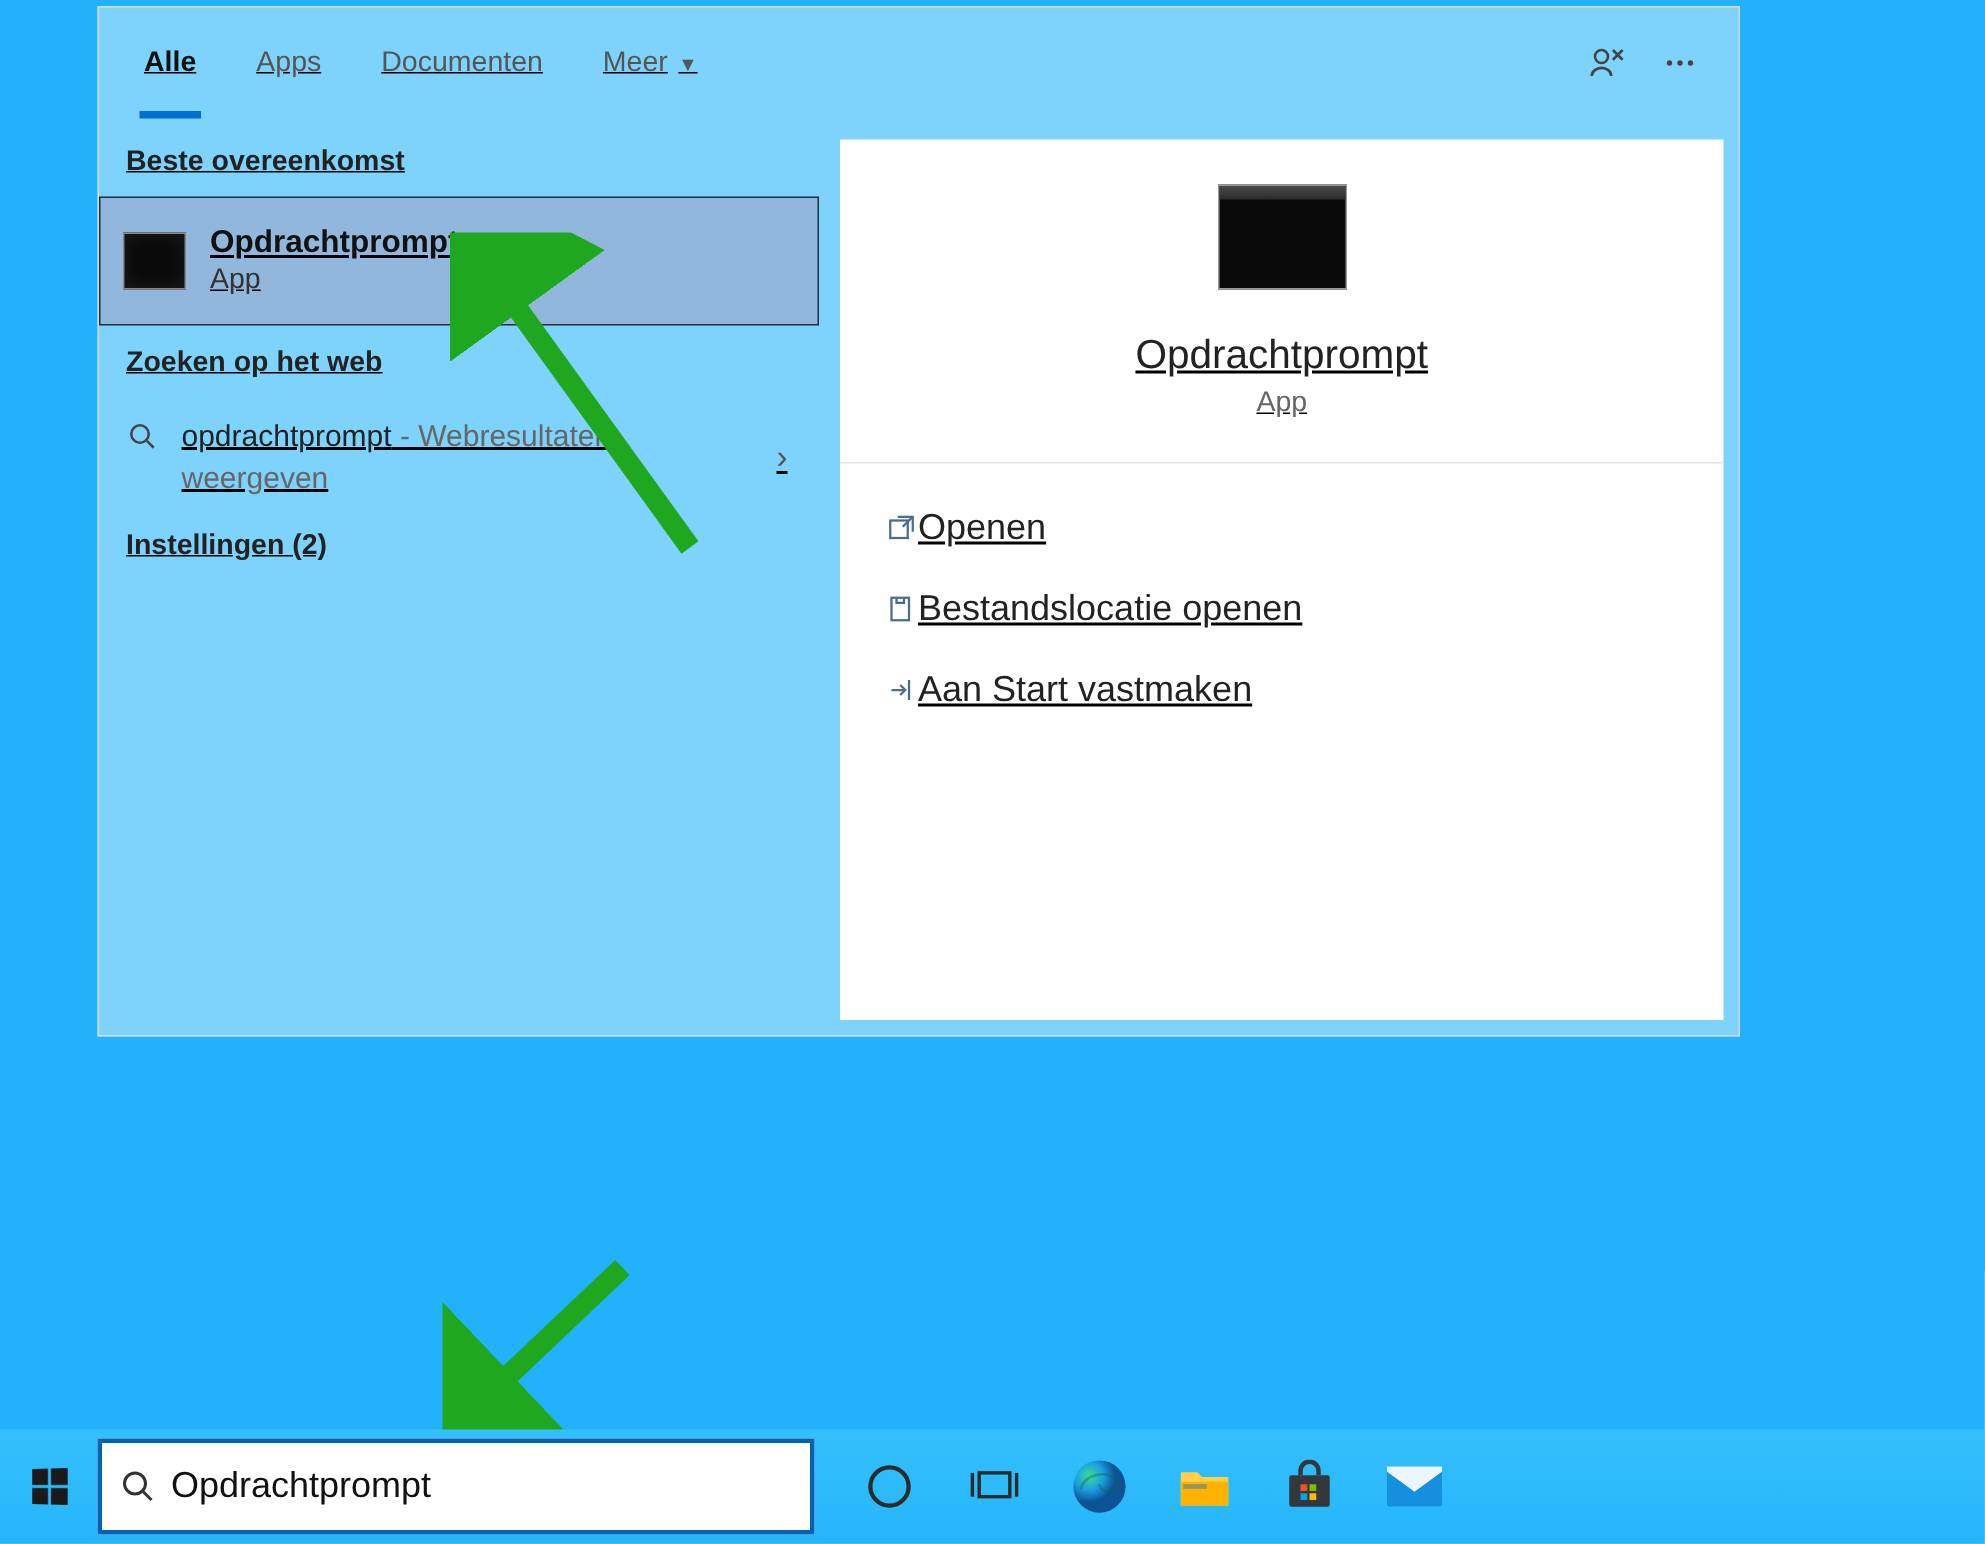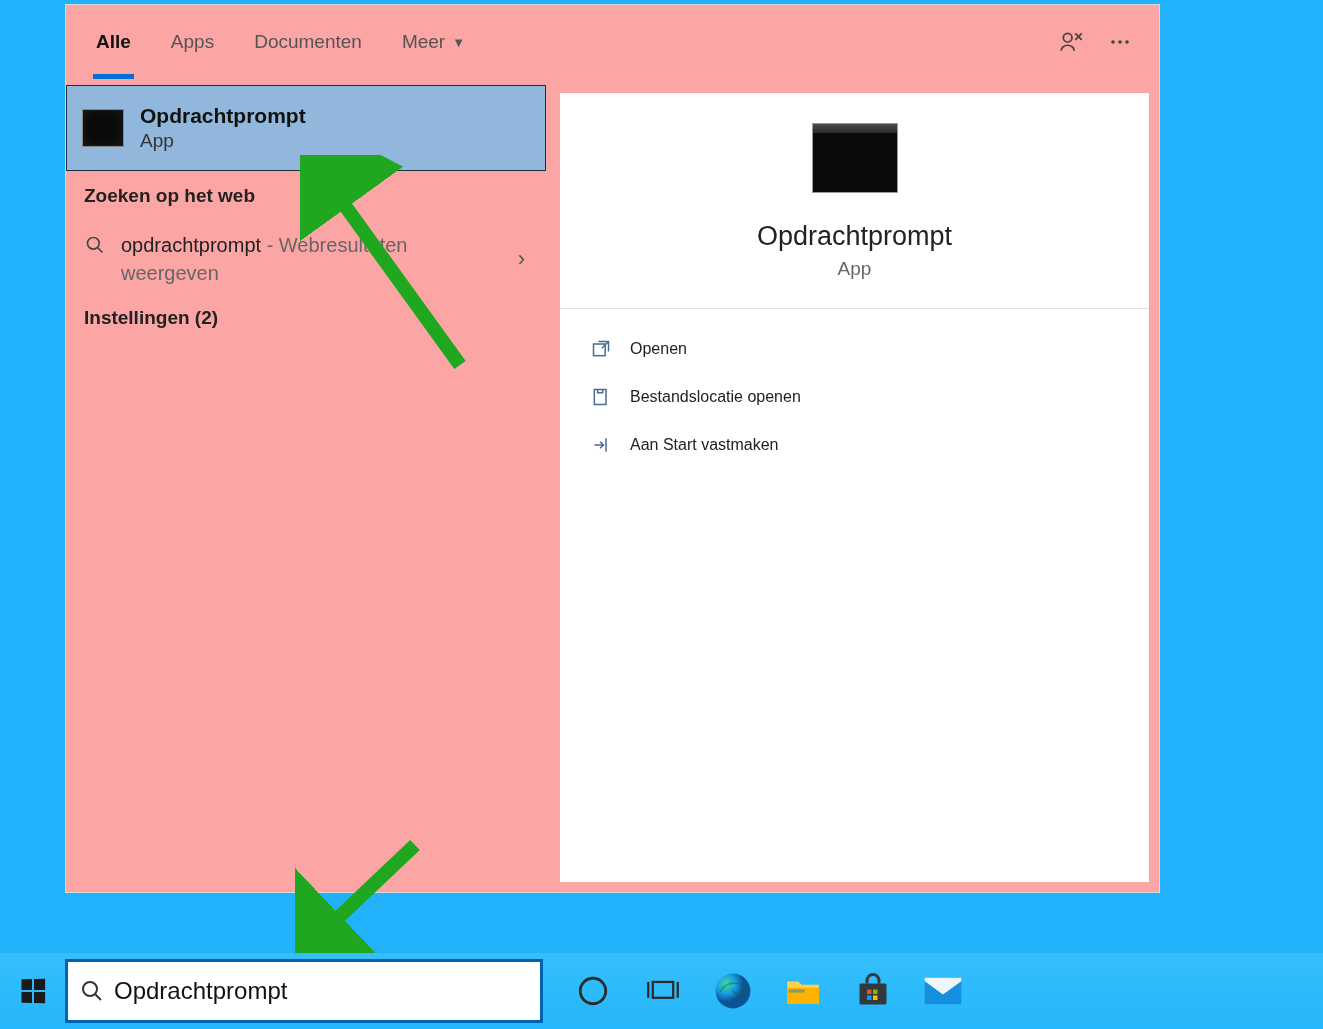--- a/index.html
+++ b/index.html
@@ -9,25 +9,26 @@
     background: #22b2fc;
     font-family: 'Segoe UI', Tahoma, sans-serif;
     overflow: hidden;
     position: relative;
   }
   .search-panel {
     position: absolute;
     top: 4px;
     left: 65px;
     width: 1095px;
-    height: 889px;
-    background: #fca5a5;
+    height: 687px;
+    background: #7dd3fc;
     border: 1px solid #d9d9d9;
     display: flex;
     flex-direction: column;
+    text-decoration: underline;
   }
   .tabs-row {
     height: 74px;
     display: flex;
     align-items: center;
     padding: 0 15px 0 10px;
   }
   .tab {
     padding: 0 20px;
     height: 74px;
@@ -153,23 +154,22 @@
   .rc-sub { font-size: 19px; color: #666; margin-top: 6px; }
   .rc-actions {
     display: flex;
     flex-direction: column;
     padding: 18px 26px;
     gap: 4px;
   }
   .rc-action {
     display: flex;
     align-items: center;
-    gap: 18px;
     padding: 11px 4px;
-    font-size: 16px;
+    font-size: 24px;
     color: #222;
     cursor: pointer;
   }
   .rc-action .act-icon {
     width: 22px;
     height: 22px;
     color: #4a6c8f;
     display: flex;
     align-items: center;
     justify-content: center;
@@ -274,20 +274,21 @@
       <svg width="24" height="24" viewBox="0 0 24 24" fill="currentColor">
           <circle cx="5" cy="12" r="1.8"></circle>
           <circle cx="12" cy="12" r="1.8"></circle>
           <circle cx="19" cy="12" r="1.8"></circle>
         </svg>
     </div>
   </div>
 
   <div class="body">
     <div class="left-col">
+      <div class="section-label">Beste overeenkomst</div>
       <div class="best-match">
         <div class="cmd-icon-sm"></div>
         <div class="bm-text">
           <span class="bm-title">Opdrachtprompt</span>
           <span class="bm-sub">App</span>
         </div>
       </div>
 
       <div class="section-label">Zoeken op het web</div>
       <div class="web-row">

